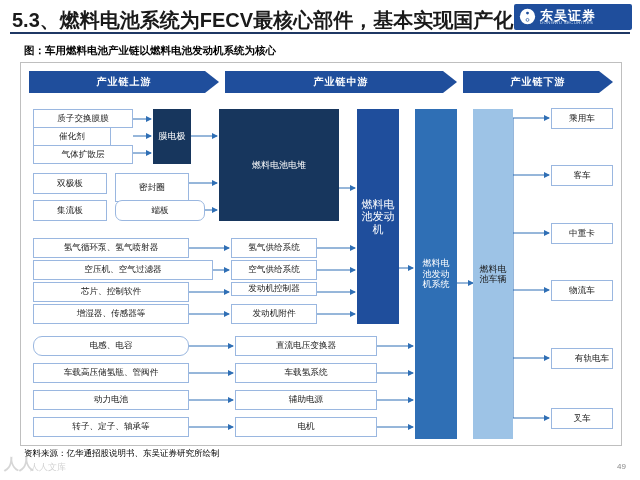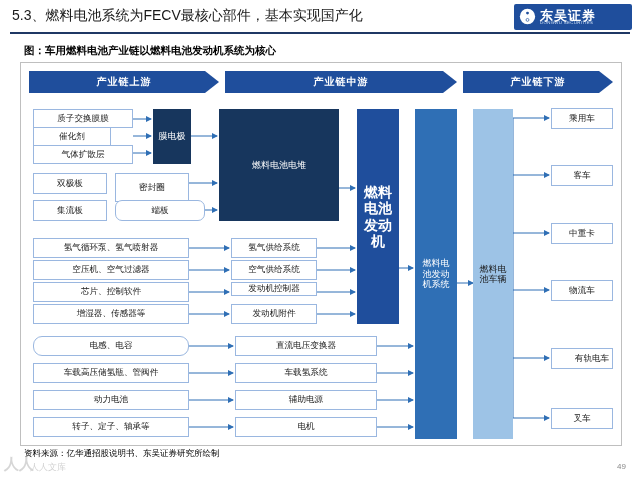--- a/index.html
+++ b/index.html
@@ -1,42 +1,42 @@
 <!DOCTYPE html>
 <html><head>
 <meta charset="utf-8">
 <style>
   html,body{margin:0;padding:0;}
   body{width:640px;height:480px;background:#ffffff;font-family:"Liberation Sans","DejaVu Sans",sans-serif;overflow:hidden;position:relative;}
   .page{position:relative;width:640px;height:480px;}
 
   
   .title-bar{position:absolute;left:0;top:0;width:640px;height:34px;}
-  .title-text{position:absolute;left:12px;top:7px;font-size:14px;font-weight:normal;color:#1a1a1a;letter-spacing:0px;white-space:nowrap;}
+  .title-text{position:absolute;left:12px;top:7px;font-size:20px;font-weight:bold;color:#1a1a1a;letter-spacing:0px;white-space:nowrap;}
   .title-rule{position:absolute;left:10px;top:32px;width:620px;height:2px;background:#1f3864;}
   .logo{position:absolute;right:8px;top:4px;width:118px;height:26px;background:#1f4e9c;border-radius:2px;}
   .logo-mark{position:absolute;left:5px;top:4px;width:17px;height:17px;}
   .logo-cn{position:absolute;left:26px;top:3px;font-size:13px;font-weight:bold;color:#ffffff;letter-spacing:1px;}
   .logo-en{position:absolute;left:26px;top:16px;font-size:4.4px;color:#cfe0f5;letter-spacing:.3px;}
 
   .fig-caption{position:absolute;left:24px;top:44px;font-size:10.5px;font-weight:bold;color:#000;}
 
   
   .canvas{position:absolute;left:20px;top:62px;width:600px;height:382px;border:1px solid #bfbfbf;background:#fff;}
 
   
   .band{position:absolute;height:22px;}
   .band .arrow{position:absolute;left:0;top:0;width:100%;height:100%;}
   .band span{position:absolute;width:100%;text-align:center;top:4px;font-size:10px;font-weight:bold;color:#ffffff;letter-spacing:1px;}
 
   
   .bx{position:absolute;box-sizing:border-box;display:flex;align-items:center;justify-content:center;text-align:center;line-height:1.15;}
   .lt{border:1px solid #9ab7e0;background:#ffffff;color:#1a1a1a;font-size:8.6px;}
   .dk{background:#17365d;color:#ffffff;font-size:9px;}
-  .md{background:#1f4e9c;color:#ffffff;font-size:14px;font-weight:bold;}
+  .md{background:#1f4e9c;color:#ffffff;font-size:11px;}
   .md2{background:#2f6fb5;color:#ffffff;font-size:9px;}
   .lb{background:#9dc3e6;color:#1a1a1a;font-size:9px;border:1px solid #9dc3e6;}
 
   .src{position:absolute;left:24px;top:448px;font-size:8.5px;color:#000;}
   .pageno{position:absolute;right:14px;top:462px;font-size:8px;color:#888;}
   .wm{position:absolute;left:4px;top:455px;font-size:15px;font-weight:bold;color:#cfcfcf;opacity:.85;}
   .wm2{position:absolute;left:30px;top:461px;font-size:9px;color:#d2d2d2;}
   svg.conn{position:absolute;left:0;top:0;width:600px;height:382px;pointer-events:none;}
 </style>
 </head>
@@ -141,21 +141,21 @@
     <div class="bx lt" style="left:12px;top:82px;width:100px;height:19px;">气体扩散层</div>
 
     <div class="bx dk" style="left:132px;top:46px;width:38px;height:55px;padding:2px;">膜电极</div>
 
     <div class="bx lt" style="left:12px;top:110px;width:74px;height:21px;">双极板</div>
     <div class="bx lt" style="left:94px;top:110px;width:74px;height:29px;">密封圈</div>
     <div class="bx lt" style="left:12px;top:137px;width:74px;height:21px;">集流板</div>
     <div class="bx lt" style="left:94px;top:137px;width:90px;height:21px;border-radius:7px;">端板</div>
 
     <div class="bx lt" style="left:12px;top:175px;width:156px;height:20px;">氢气循环泵、氢气喷射器</div>
-    <div class="bx lt" style="left:12px;top:197px;width:156px;height:20px;">空压机、空气过滤器</div>
+    <div class="bx lt" style="left:12px;top:197px;width:180px;height:20px;">空压机、空气过滤器</div>
     <div class="bx lt" style="left:12px;top:219px;width:156px;height:20px;">芯片、控制软件</div>
     <div class="bx lt" style="left:12px;top:241px;width:156px;height:20px;">增湿器、传感器等</div>
 
     <div class="bx lt" style="left:12px;top:273px;width:156px;height:20px;border-radius:9px;">电感、电容</div>
     <div class="bx lt" style="left:12px;top:300px;width:156px;height:20px;">车载高压储氢瓶、管阀件</div>
     <div class="bx lt" style="left:12px;top:327px;width:156px;height:20px;">动力电池</div>
     <div class="bx lt" style="left:12px;top:354px;width:156px;height:20px;">转子、定子、轴承等</div>
 
     <div class="bx dk" style="left:198px;top:46px;width:120px;height:112px;">燃料电池电堆</div>
 

